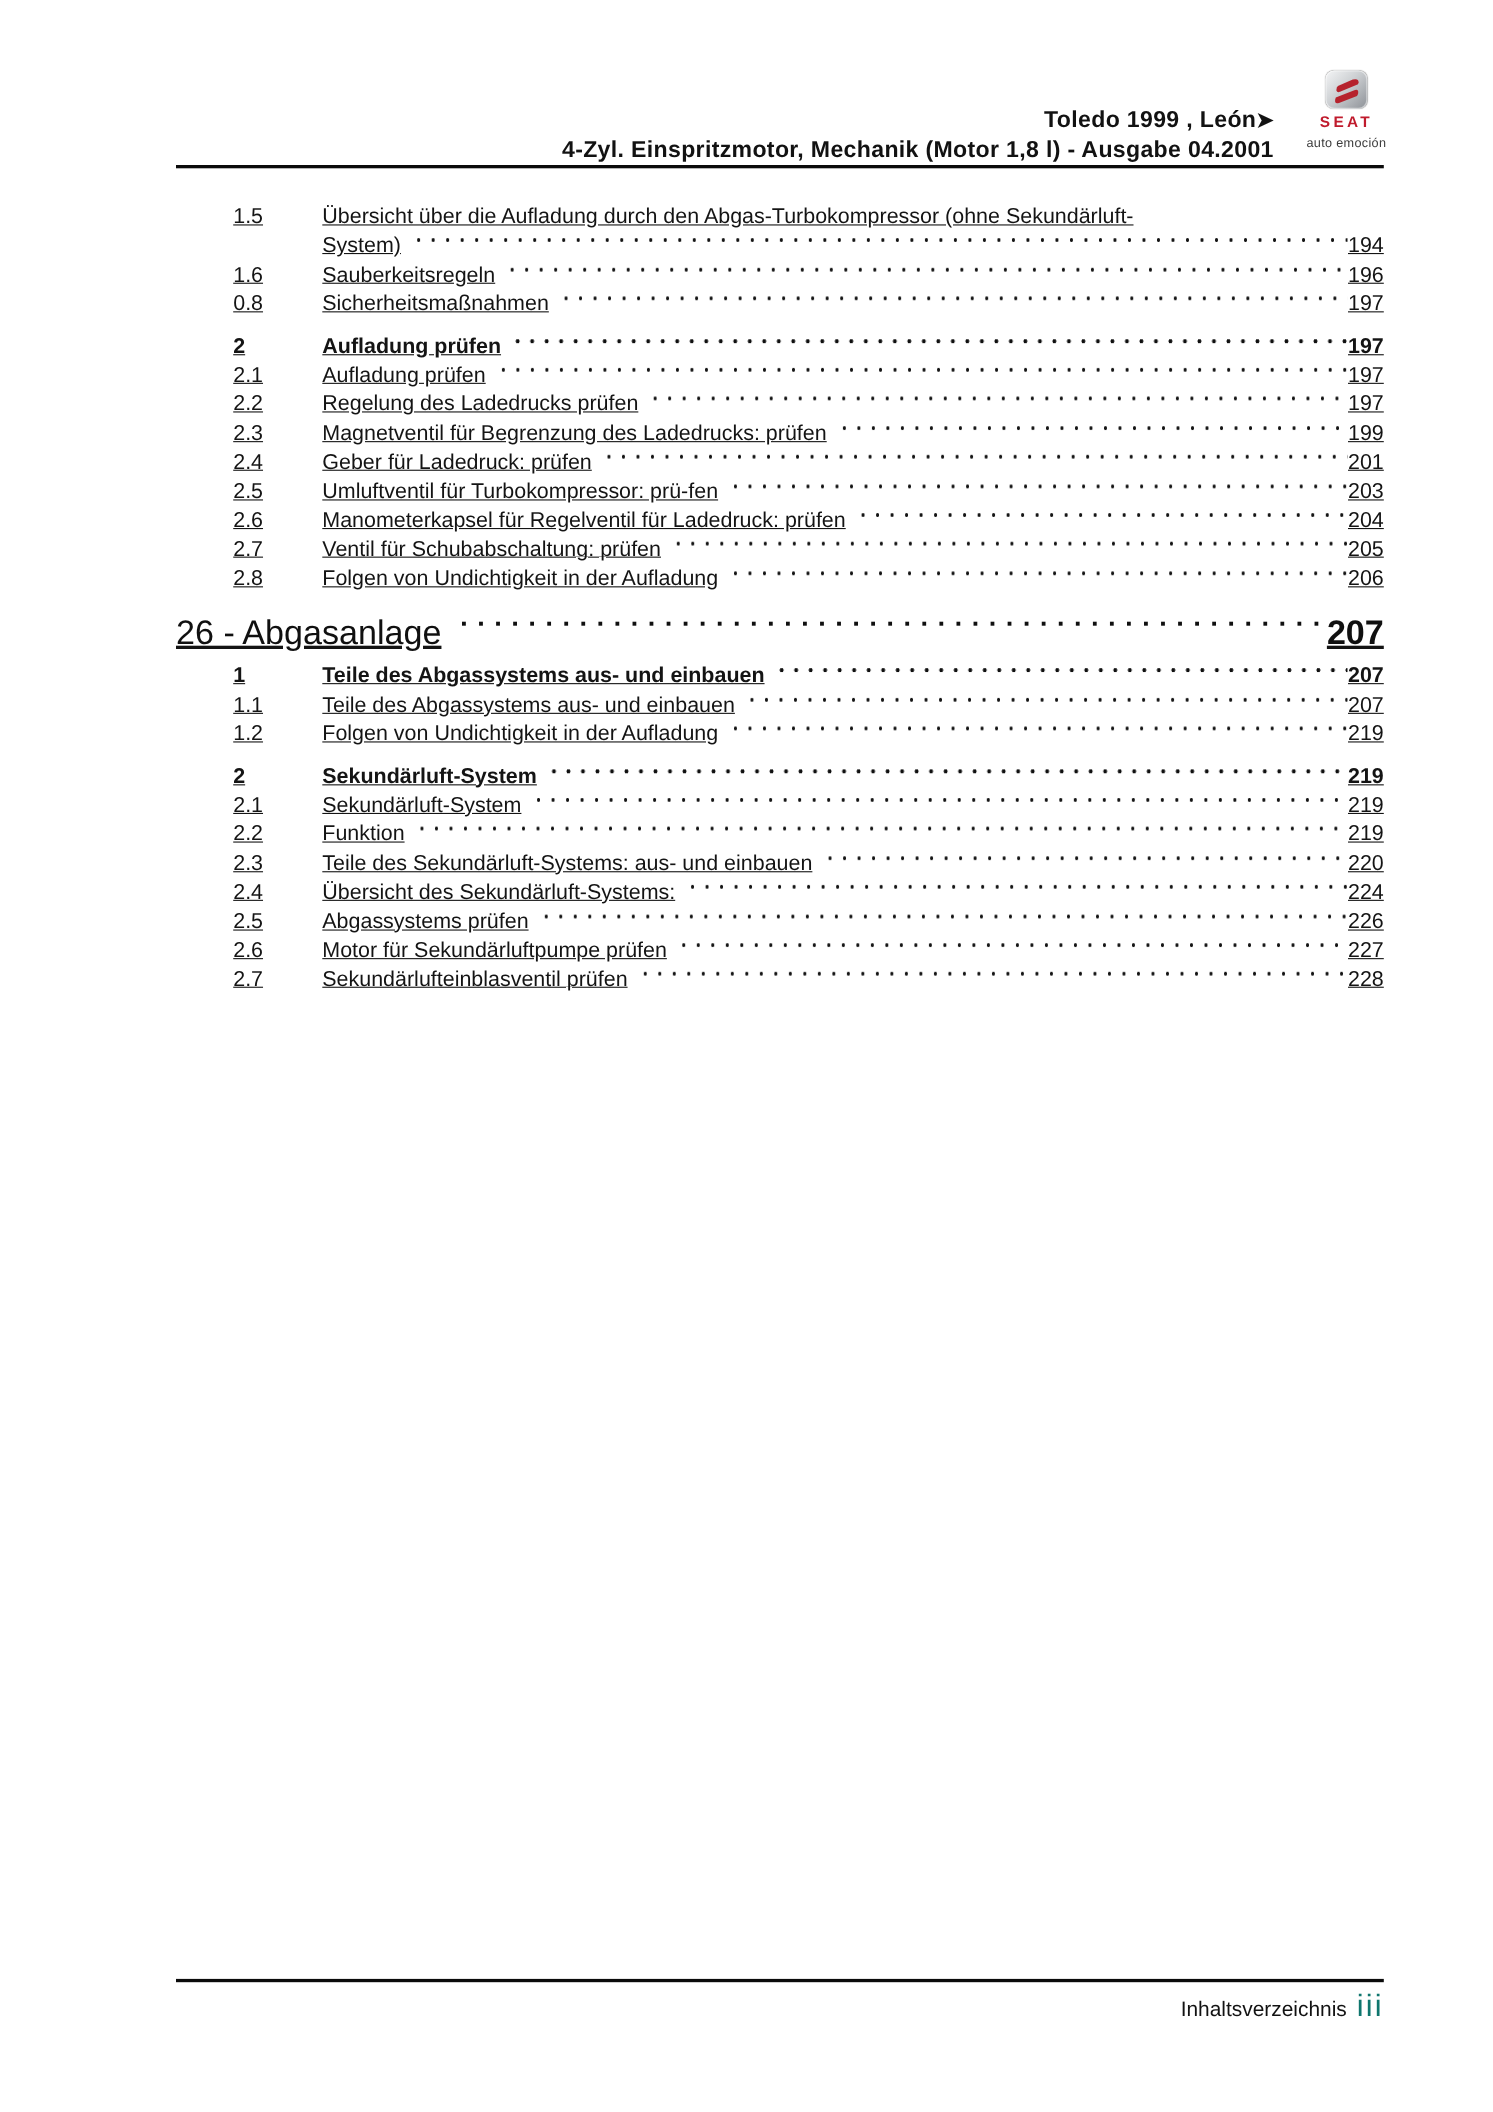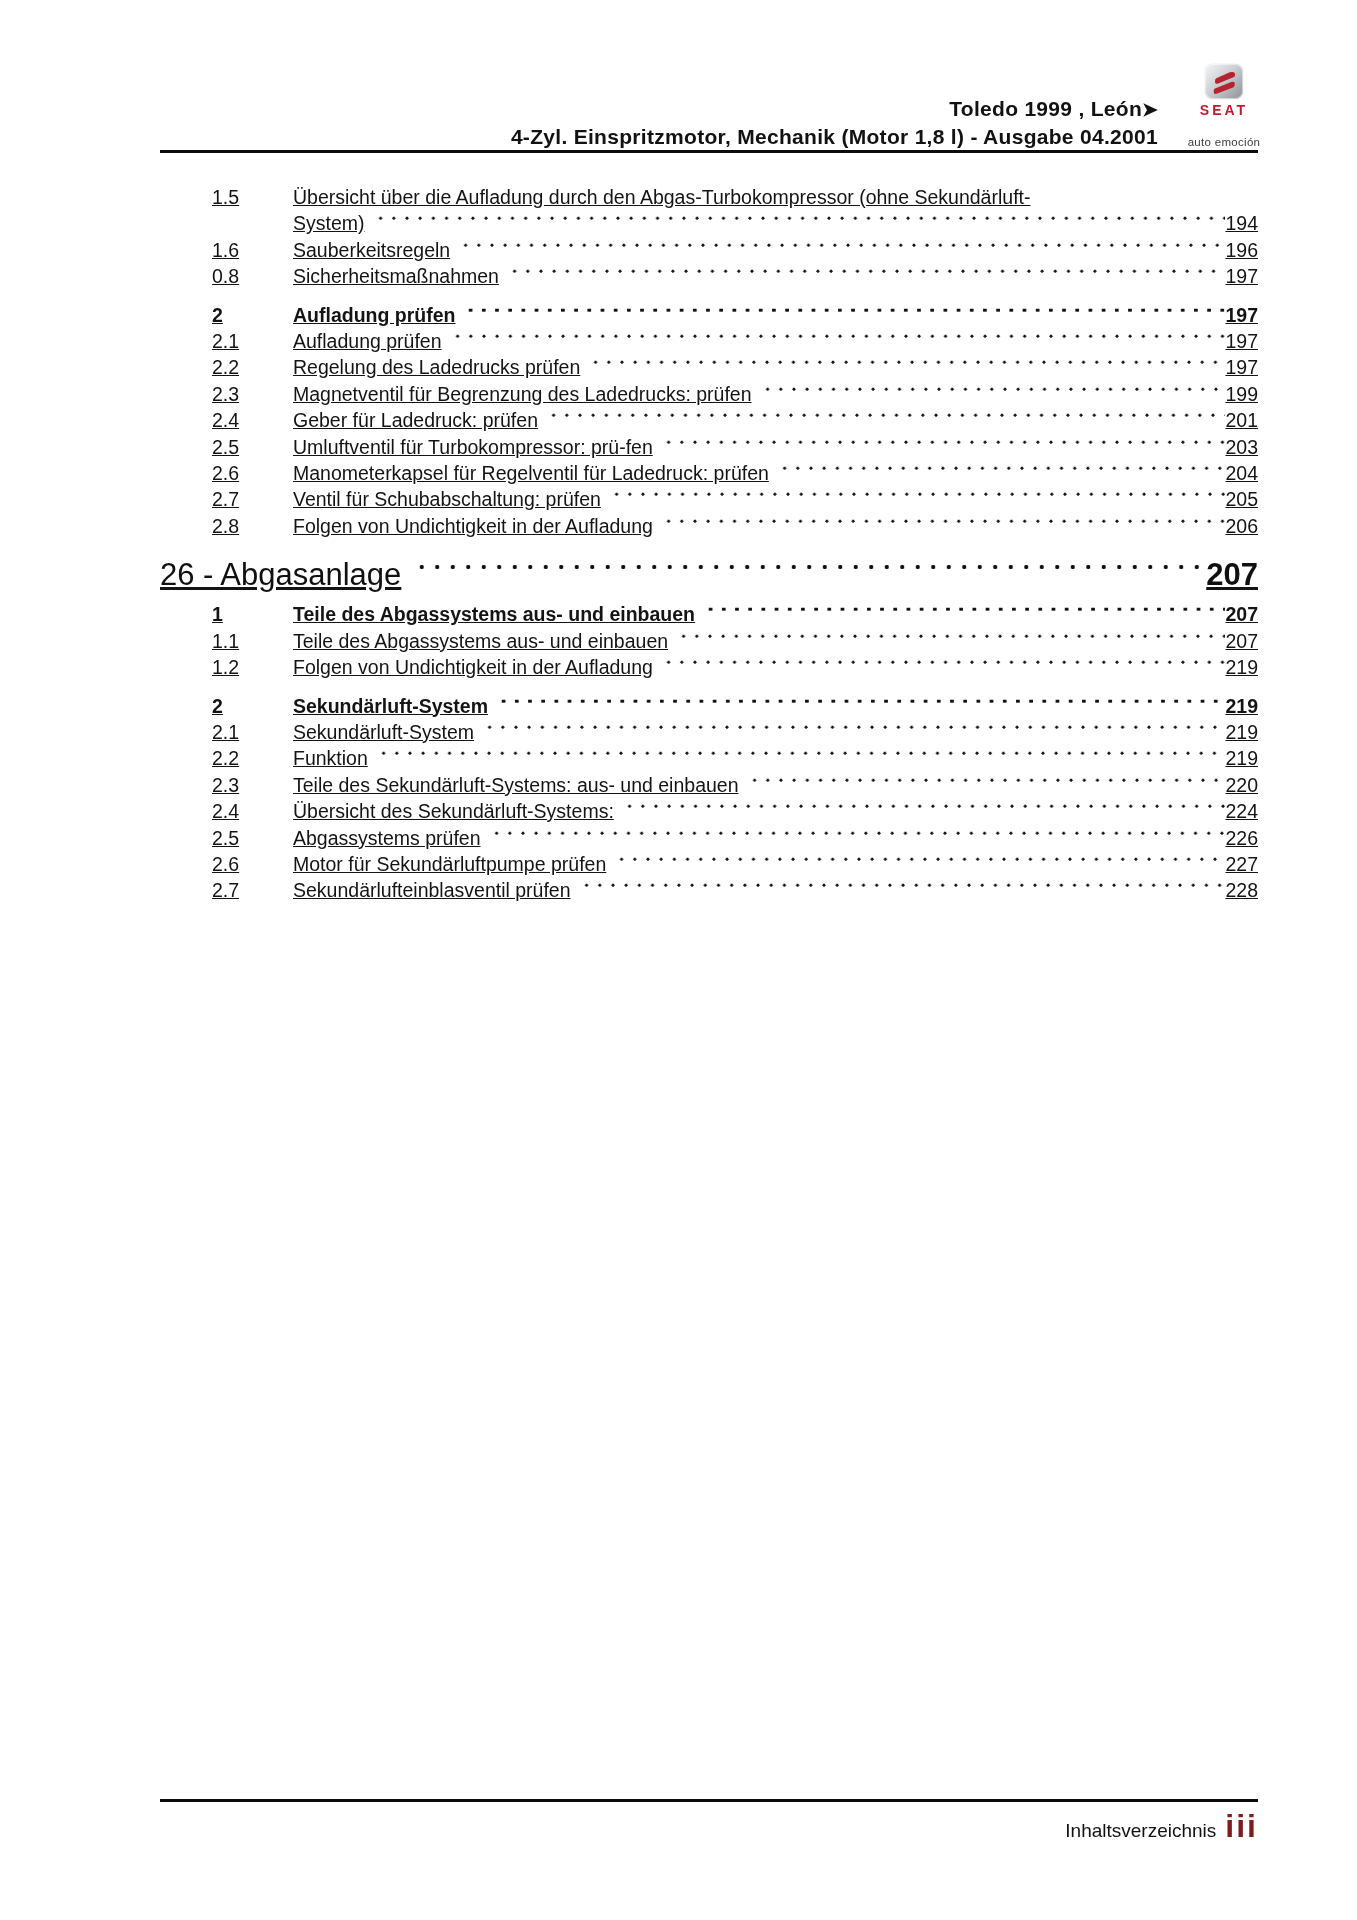--- a/index.html
+++ b/index.html
@@ -22,21 +22,21 @@
     position:absolute;left:1176px;top:64px;width:96px;
     display:flex;flex-direction:column;align-items:center;
   }
   .badge{
     width:38px;height:35px;border-radius:8px;
     background:linear-gradient(135deg,#f4f5f6 0%,#cdd0d3 45%,#8d9197 100%);
     box-shadow:inset 0 0 0 1px rgba(255,255,255,.5), 0 0 1px rgba(0,0,0,.35);
     display:flex;align-items:center;justify-content:center;
   }
   .brand{font-size:14px;font-weight:bold;letter-spacing:3px;margin-top:3px}
-  .tagline{font-size:11.5px;color:#3c3c3c;margin-top:18px;letter-spacing:.3px;white-space:nowrap}
+  .tagline{font-size:11.5px;color:#3c3c3c;margin-top:7px;letter-spacing:.3px;white-space:nowrap}
 
   .rule{position:absolute;left:160px;width:1098px;height:3px;background:#0b0b0b}
   .rule-top{top:150px}
   .rule-bottom{top:1799px}
 
   
   .toc{
     position:absolute;left:160px;top:184px;width:1098px;
     font-size:19.5px;line-height:26.4px;color:#141414;text-decoration:underline;
   }
@@ -64,21 +64,21 @@
     background-size:15.5px 40px;background-repeat:repeat-x;
     background-position:left 3px bottom 8px;
   }
   .toc-chapter .pnum{flex:none;font-weight:bold}
 
   
   .footer-text{
     position:absolute;left:160px;top:1808px;width:1098px;text-align:right;
   }
   .f-label{font-size:19px;color:#121212;vertical-align:baseline;margin-right:9px}
-  .f-page{font-size:32px;font-weight:bold;letter-spacing:2px;color:#7f1d1d;vertical-align:baseline}
+  .f-page{font-size:28px;font-weight:normal;letter-spacing:2px;color:#0f766e;vertical-align:baseline}
 </style>
 </head>
 <body>
 
 <div class="page">
 
   <div class="header-text">
     <div><span>Toledo 1999 , León</span><span class="arrow">➤</span></div>
     <div>4-Zyl. Einspritzmotor, Mechanik (Motor 1,8 l) - Ausgabe 04.2001</div>
   </div>

